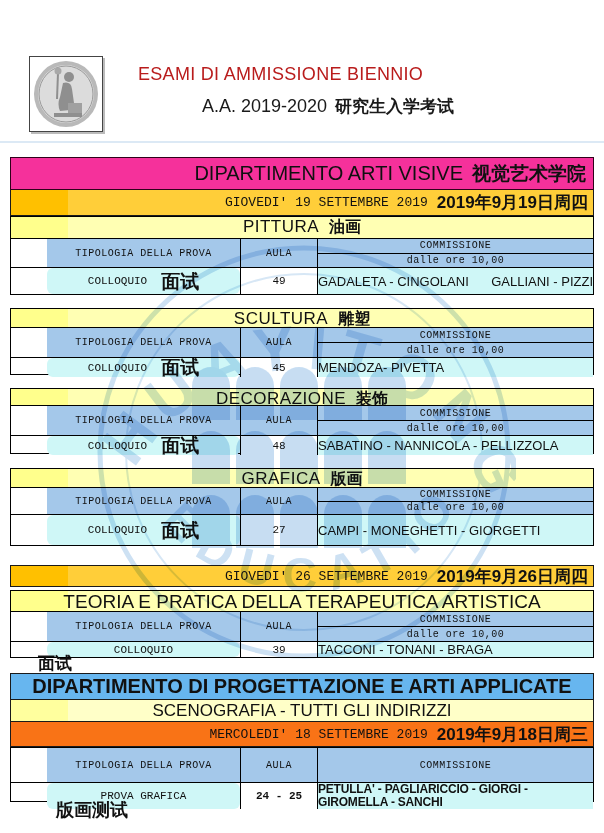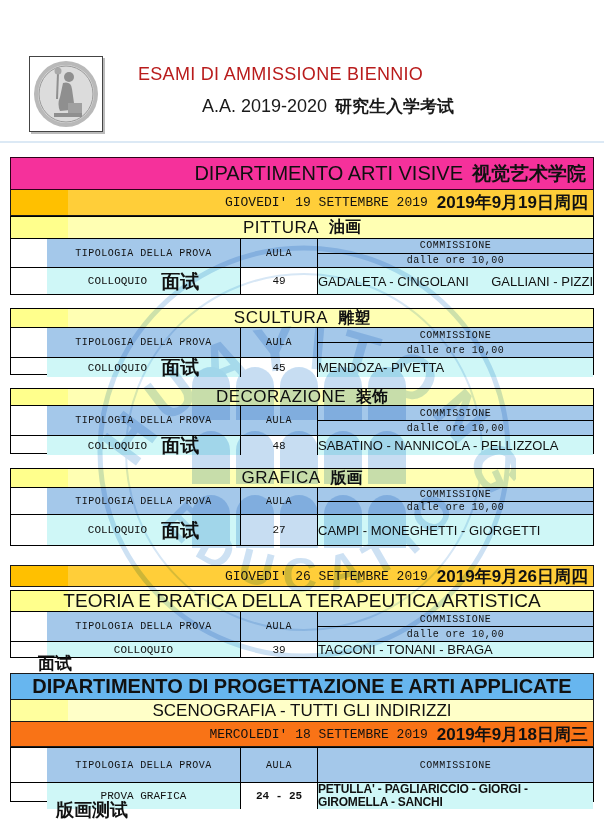--- a/index.html
+++ b/index.html
@@ -70,21 +70,21 @@
     justify-content: center; border-top: none;
   }
   .band-sceno .it { font-size: 17px; font-weight: 400; }
   
   .tblwrap {
     position: absolute; left: 10px; width: 584px;
     border: 1px solid #000;
     background: #fff;
   }
   .trow-title {
-    display: flex; align-items: center; justify-content: center; gap: 10px;
+    display: flex; justify-content: center; gap: 10px;
     background: linear-gradient(90deg, #FFFF8C 0 57px, #FFFFB3 57px);
     border-bottom: 1px solid #000;
   }
   .trow-title .it { font-size: 17px; letter-spacing: .5px; }
   .trow-title .zh { font-size: 16px; font-weight: bold; }
   .trow-title.wide .it { font-size: 19px; letter-spacing: 0; }
   .thead, .tdata { display: grid; grid-template-columns: 193px 77px 1fr; padding-left: 36px; }
   .thead .hc {
     background: #A4C8EA;
     display: flex; align-items: center; justify-content: center;
@@ -95,21 +95,21 @@
   .hc.c3 { flex-direction: column; align-items: stretch; padding: 0; }
   .hc.c3 .h-top, .hc.c3 .h-bot {
     flex: 1; display: flex; align-items: center; justify-content: center;
   }
   .hc.c3 .h-bot { border-top: 1px solid #000; }
   .tdata { border-top: 1px solid #000; }
   .tdata .dc {
     background: #CFF7F7;
     display: flex; align-items: center; justify-content: center;
   }
-  .dc.c1 { gap: 14px; font-family: "Liberation Mono", monospace; font-size: 11px; }
+  .dc.c1 { gap: 14px; font-family: "Liberation Mono", monospace; font-size: 11px; border-radius: 6px; }
   .dc.c1 .zh-big { font-size: 19px; font-weight: bold; font-family: "Liberation Sans", sans-serif; line-height: 1; }
   .dc.c2 { background: #ffffff; font-family: "Liberation Mono", monospace; font-size: 11px; }
   .dc.c3 { flex-direction: row; font-size: 13px; line-height: 13px; justify-content: space-between; }
   .dc.c3.small { font-size: 12px; font-weight: 600; letter-spacing: -0.2px; }
   
   .zh-float {
     position: absolute; font-weight: bold; font-size: 17px; line-height: 1;
   }
   
   .wm {

